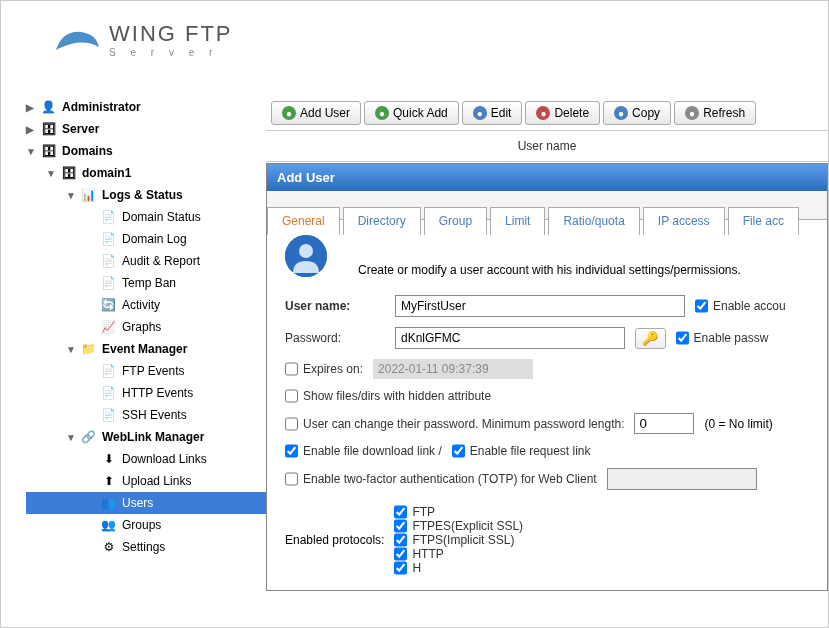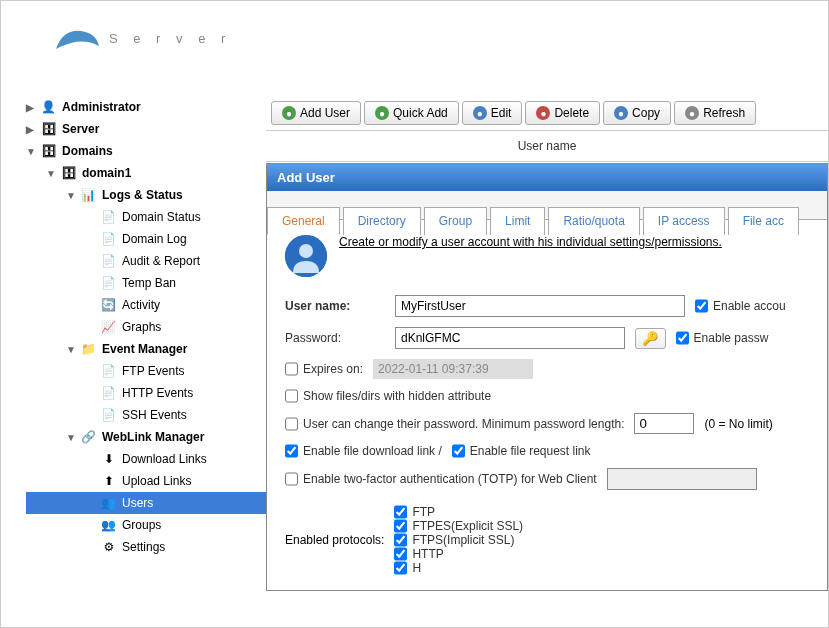--- a/index.html
+++ b/index.html
@@ -2,21 +2,21 @@
 <html><head>
 <meta charset="utf-8">
 <style>
 * { box-sizing: border-box; margin: 0; padding: 0; }
 body { font-family: Arial, sans-serif; font-size: 12px; background: #fff; width: 829px; height: 628px; overflow: hidden; position: relative; border: 1px solid #ccc; }
 .container { display: flex; height: 100%; }
 .logo { position: absolute; top: 20px; left: 50px; display: flex; align-items: center; gap: 8px; }
 .logo-icon { width: 50px; height: 35px; }
 .logo-text { display: flex; flex-direction: column; }
 .logo-main { font-size: 22px; letter-spacing: 2px; color: #555; font-weight: 300; }
-.logo-sub { font-size: 13px; letter-spacing: 6px; color: #888; }
+.logo-sub { font-size: 10px; letter-spacing: 6px; color: #888; }
 .sidebar { width: 265px; padding-top: 95px; padding-left: 25px; }
 .tree-item { display: flex; align-items: center; gap: 5px; padding: 3px 0; cursor: pointer; }
 .tree-item.l0 { font-weight: bold; }
 .tree-item.l1 { padding-left: 20px; font-weight: bold; }
 .tree-item.l2 { padding-left: 40px; font-weight: bold; }
 .tree-item.l3 { padding-left: 60px; font-weight: normal; }
 .tree-item.selected { background: #3b7dd8; color: #fff; }
 .tree-item.selected .tree-label { background: #3b7dd8; color: #fff; }
 .tree-arrow { width: 10px; font-size: 10px; color: #666; }
 .tree-icon { width: 16px; height: 16px; display: inline-flex; align-items: center; justify-content: center; font-size: 12px; }
@@ -29,41 +29,42 @@
 .ico-blue { background: #4a7fc0; }
 .ico-red { background: #c04a4a; }
 .ico-gray { background: #888; }
 .grid-header { padding: 8px; text-align: center; border-bottom: 1px solid #ccc; color: #333; font-weight: normal; }
 .dialog { position: absolute; top: 162px; left: 265px; right: 0; background: #fff; border: 1px solid #888; z-index: 10; }
 .dialog-title { background: linear-gradient(#5a9de8, #2a6dc0); color: #fff; padding: 6px 10px; font-weight: bold; font-size: 13px; }
 .tabs { display: flex; border-bottom: 1px solid #aaa; background: #f4f4f4; }
 .tab { padding: 6px 14px; border: 1px solid #aaa; border-bottom: none; margin-right: 3px; background: #fff; cursor: pointer; color: #4a7fc0; position: relative; top: 16px; font-size: 12px; }
 .tab.active { color: #d87a2a; background: #fff; border-bottom: 1px solid #fff; }
 .form { padding: 15px 18px; }
-.form-intro { display: flex; align-items: flex-start; gap: 12px; margin-bottom: 18px; text-decoration: underline; }
+.form-intro { display: flex; align-items: flex-end; gap: 31px; margin-bottom: 18px; }
 .avatar { width: 42px; height: 42px; border-radius: 50%; background: #2a6dc0; display: flex; align-items: center; justify-content: center; color: #fff; font-size: 24px; }
 .form-row { display: flex; align-items: center; gap: 10px; margin-bottom: 10px; }
 .form-label { width: 100px; color: #333; }
 .form-input { border: 1px solid #888; padding: 3px 5px; font-size: 12px; }
 .form-input.wide { width: 290px; }
 .form-input.med { width: 230px; }
 .form-input.disabled { background: #ddd; color: #888; border: none; }
 .chk { display: flex; gap: 5px; font-size: 12px; color: #333; }
 .pwbtn { padding: 2px 6px; border: 1px solid #aaa; background: linear-gradient(#fff,#eee); border-radius: 3px; cursor: pointer; }
 .protocols-row { display: flex; align-items: center; gap: 10px; margin-top: 15px; flex-wrap: nowrap; }
 .num-input { width: 60px; border: 1px solid #888; padding: 2px 4px; }
 </style>
 </head>
 <body>
 
 <div class="logo">
   <svg class="logo-icon" viewBox="0 0 50 35">
       <path d="M5 28 Q12 8 30 10 Q45 12 48 25 Q35 18 20 22 Q10 25 5 28 Z" fill="#4a8fc7"></path>
     </svg>
   <div class="logo-text">
+    <div class="logo-main">WING FTP</div>
     <div class="logo-sub">S e r v e r</div>
   </div>
 </div>
 
 <div class="container">
   <div class="sidebar" id="sidebar">
       <div class="tree-item l0">
         <span class="tree-arrow">▶</span>
         <span class="tree-icon">👤</span>
         <span class="tree-label">Administrator</span>

